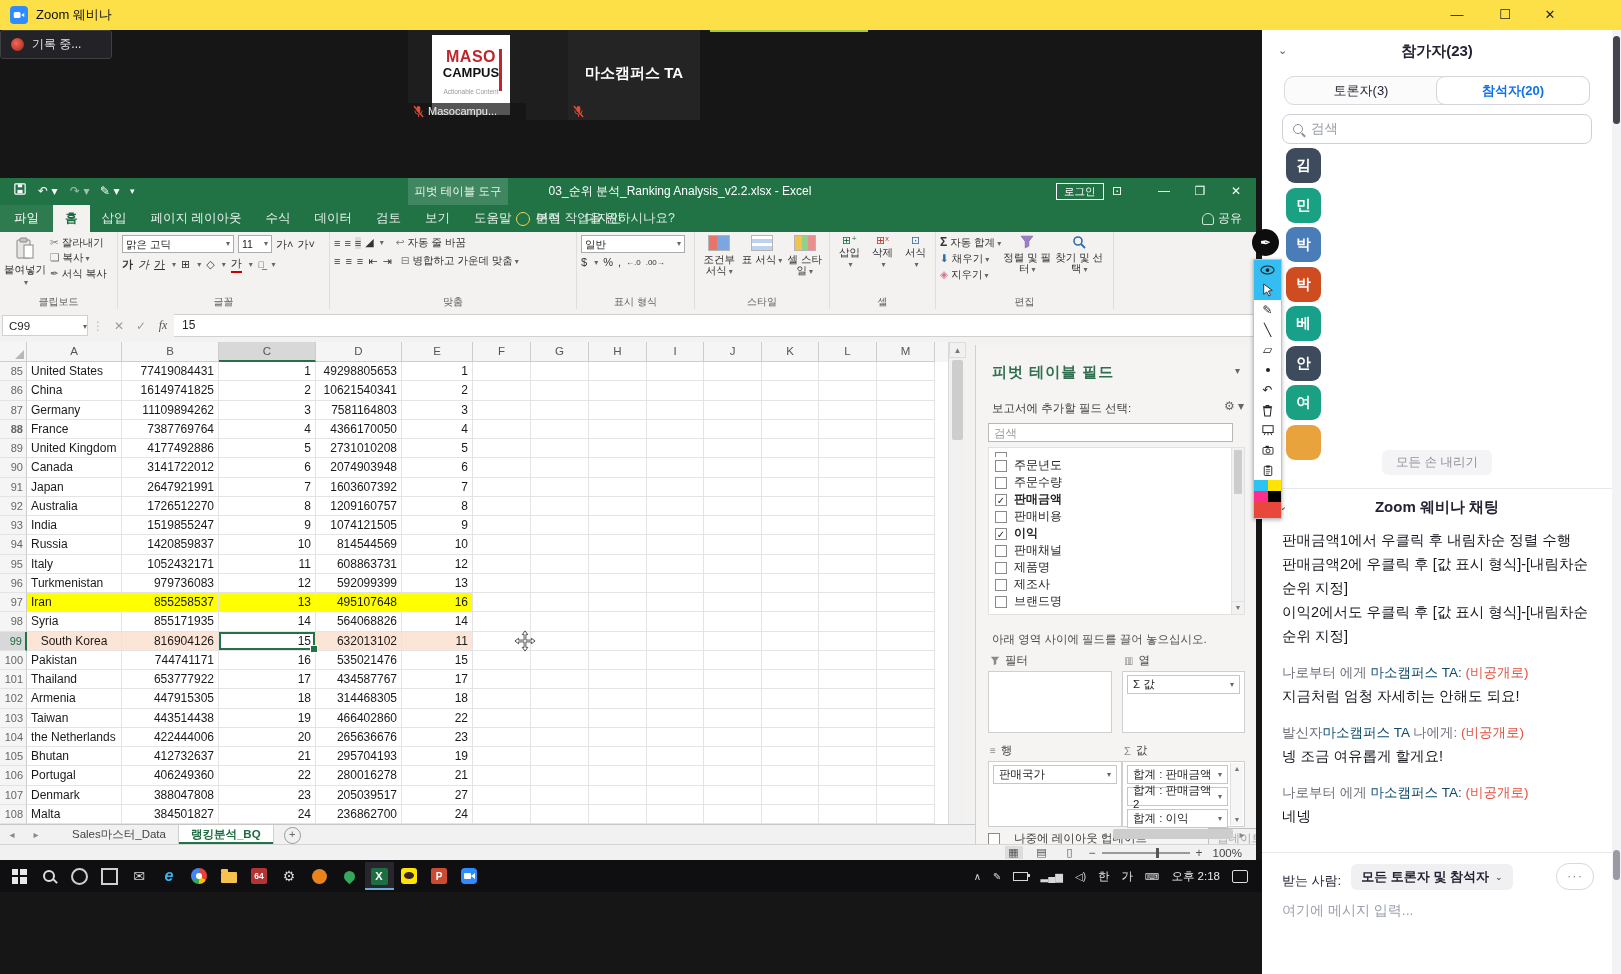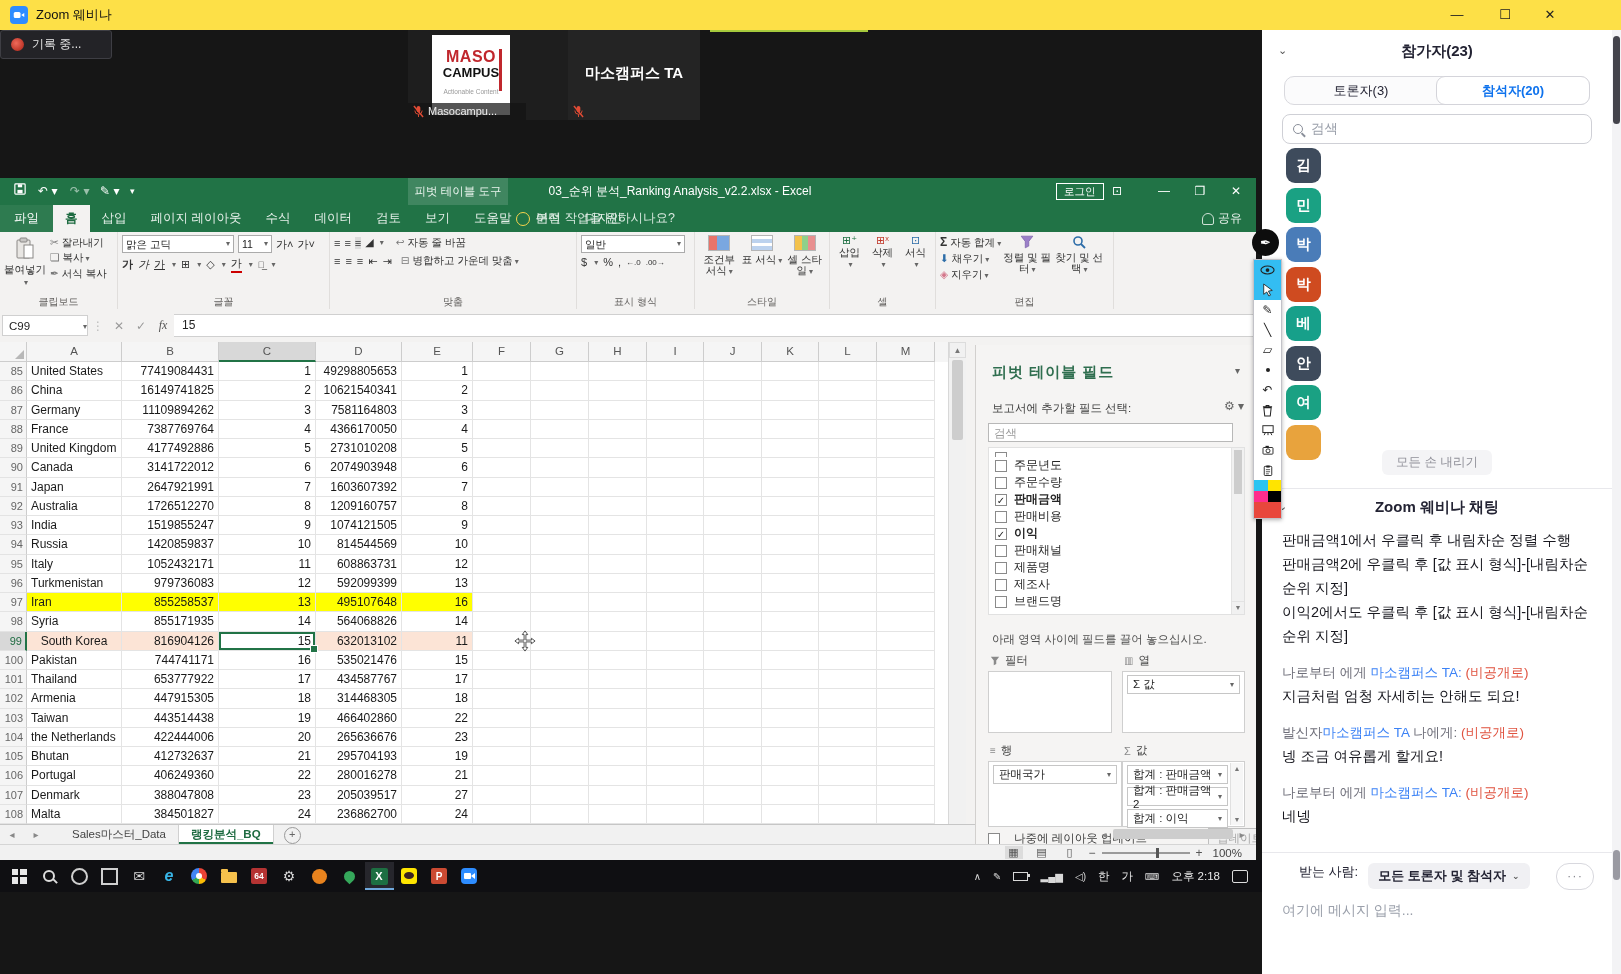--- a/index.html
+++ b/index.html
@@ -173,25 +173,25 @@
   .prow{height:39.5px;display:flex;align-items:center;padding-left:24px}
   .av{width:35px;height:35px;border-radius:9px;color:#fff;font-size:14.5px;font-weight:bold;display:flex;align-items:center;justify-content:center;flex:none}
   #lowerall{left:0;top:420px;width:350px;text-align:center}
   .lbtn{display:inline-block;background:#f4f4f6;color:#8f8f98;border-radius:6px;font-size:12.5px;line-height:25px;padding:0 14px}
   .sdiv{left:0;width:350px;border-top:1px solid #e8e8ec}
   #msgs{left:20px;top:498px;width:314px}
   .msg{font-size:14.5px;line-height:24px;color:#18181f}
   .mgrp{margin-top:14px}
   .mhead{font-size:13.5px;line-height:22px}
   .mpre{color:#6f6f7a}
-  .mlink{color:#3b82f6}
+  .mlink{color:#0c4a6e}
   .mpriv{color:#e0523f}
   .mbody{font-size:14.5px;line-height:24px;color:#18181f}
   #sfoot{left:0;top:822px;width:350px;border-top:1px solid #e8e8ec}
-  .sendrow{display:flex;align-items:flex-start;gap:10px;padding:10px 0 0 37px}
+  .sendrow{display:flex;align-items:flex-end;gap:10px;padding:10px 0 0 20px}
   .sendlab{font-size:13px;color:#232333}
   .sendchip{background:#f0f0f3;border-radius:6px;height:26px;display:flex;align-items:center;gap:6px;padding:0 10px;font-size:13px;font-weight:bold;color:#232333}
   .chipcaret{font-size:9px;color:#555}
   .morebtn{margin-left:auto;margin-right:18px;width:36px;height:25px;border:1px solid #d8d8de;border-radius:13px;color:#8a8a92;font-size:13px;letter-spacing:1px;text-align:center;line-height:23px}
   .minput{padding:12px 0 0 20px;font-size:14px;color:#9ba0ab}
   
   #wsb{left:1612px;top:30px;width:9px;height:944px;background:#f3f3f5}
   .wth1{margin:6px 1px 0;height:88px;background:#44444c;border-radius:4px}
   .wth2{position:absolute;left:1px;right:1px;top:820px;height:30px;background:#9a9aa2;border-radius:4px}
   
@@ -506,21 +506,21 @@
             <div class="gc" style="width: 58px;"></div>
             <div class="gc" style="width: 58px;"></div>
             <div class="gc" style="width: 58px;"></div>
             <div class="gc" style="width: 57px;"></div>
             <div class="gc" style="width: 58px;"></div>
             <div class="gc" style="width: 57px;"></div>
             <div class="gc" style="width: 58px;"></div>
             <div class="gc" style="width: 58px;"></div>
           </div>
           <div class="grow">
-            <div class="rn" style="width: 27px;">88</div>
+            <div class="rn" style="width: 27px; font-weight: bold;">88</div>
             <div class="gc al" style="width: 95px;">France</div>
             <div class="gc ar" style="width: 97px;">7387769764</div>
             <div class="gc ar" style="width: 97px;">4</div>
             <div class="gc ar" style="width: 86px;">4366170050</div>
             <div class="gc ar" style="width: 71px;">4</div>
             <div class="gc" style="width: 58px;"></div>
             <div class="gc" style="width: 58px;"></div>
             <div class="gc" style="width: 58px;"></div>
             <div class="gc" style="width: 57px;"></div>
             <div class="gc" style="width: 58px;"></div>

